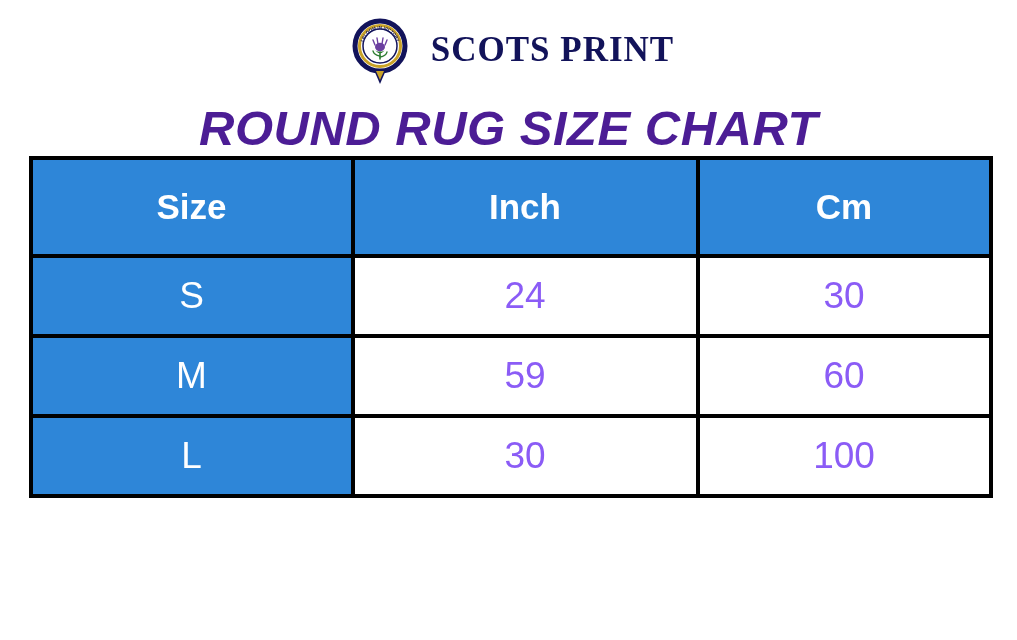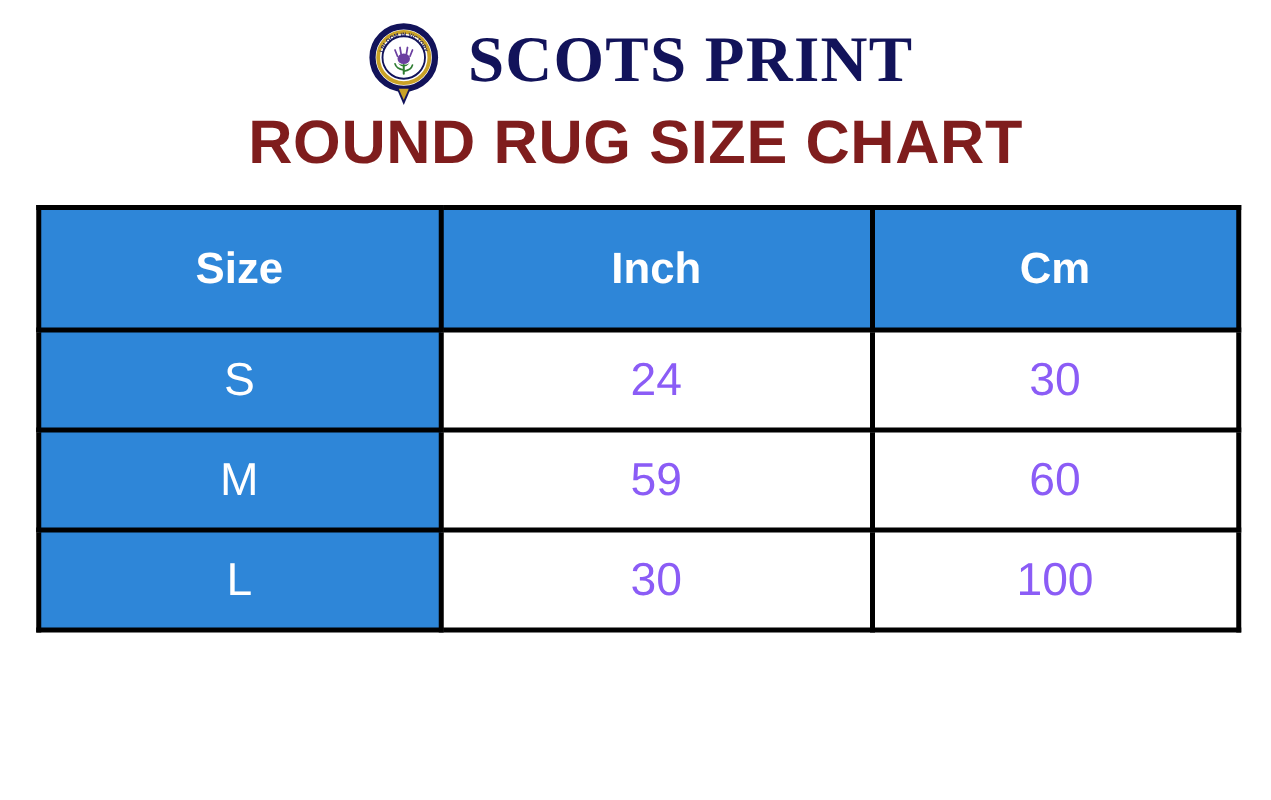--- a/index.html
+++ b/index.html
@@ -34,42 +34,42 @@
   }
   .brand-logo {
     width: 74px;
     height: 74px;
     position: relative;
     flex: 0 0 auto;
   }
   .brand-name {
     font-family: "Liberation Serif", serif;
     font-weight: bold;
-    font-size: 52px;
+    font-size: 35px;
     letter-spacing: 1px;
     color: #12135a;
     white-space: nowrap;
     line-height: 1;
     padding-bottom: 4px;
   }
 
   
   .chart-title {
-    margin-top: 0;
+    margin-top: 14px;
     font-size: 49px;
     font-weight: bold;
-    color: #7f1d1d;
+    color: #4c1d95;
     letter-spacing: 0.5px;
     text-align: center;
     line-height: 1.1;
+    font-style: italic;
   }
 
   
   .table-wrap {
-    margin-top: 22px;
     width: 960px;
   }
   table.size-chart {
     width: 960px;
     border-collapse: collapse;
     table-layout: fixed;
   }
   table.size-chart th,
   table.size-chart td {
     border: 4px solid #000000;

